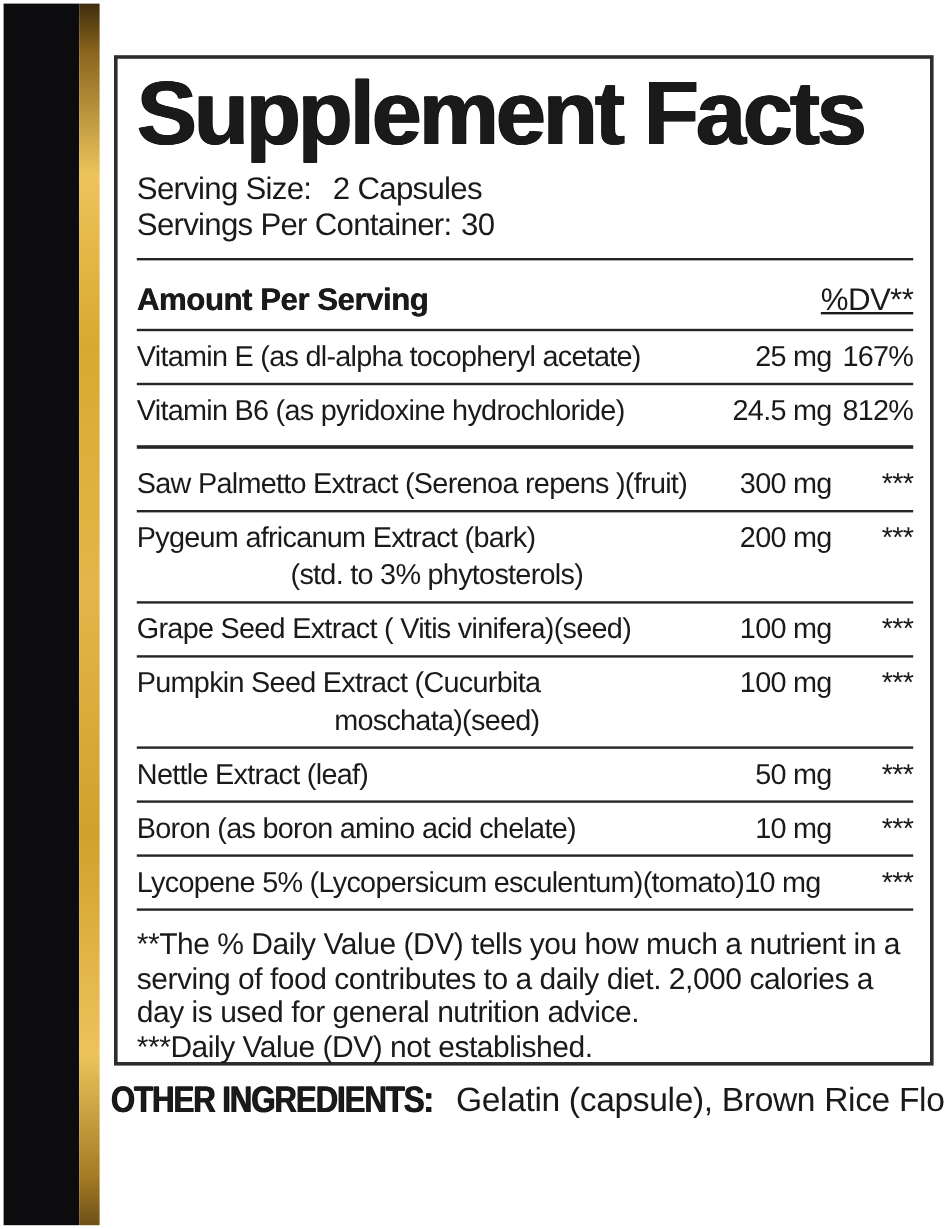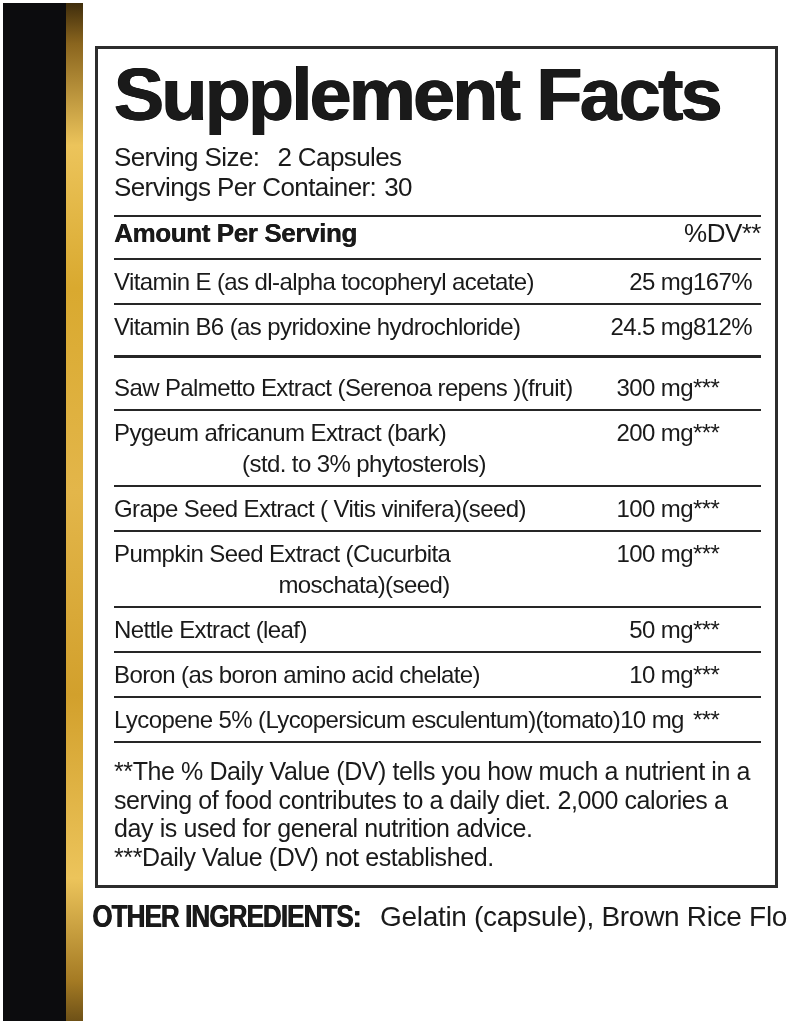--- a/index.html
+++ b/index.html
@@ -27,31 +27,31 @@
   .serving-gap { display:inline-block; width:18px; }
   .serving-gap2 { display:inline-block; width:8px; }
 
   .rule  { height:2px; background:#262626; }
   .rule-a { margin-top:13px; }
   .rule-b { margin-top:9px; }
   .rule-thick { height:3px; background:#262626; margin:7px 0 8px 0; }
   .rule-foot { margin-top:0; }
 
   .header-row { display:flex; justify-content:space-between; align-items:baseline;
-                margin-top:0; font-size:26px; line-height:32px;gap:37px; }
+                margin-top:16px; font-size:26px; line-height:32px;gap:37px; }
   .header-row .amount-header { font-weight:bold; letter-spacing:-0.4px;
                 text-shadow:0.4px 0 #111; }
-  .header-row .dv-header { letter-spacing:-0.5px; }
+  .header-row .dv-header { letter-spacing:-0.5px;text-decoration:underline; }
 
   .row { display:flex; align-items:flex-start; padding:6px 0; font-size:24px;
          line-height:31px; letter-spacing:-0.6px; }
   .row .name { flex:1; min-width:0; }
   .row .name .line2 { padding-left:17px;text-align:center; }
   .row .amt { width:96px; text-align:right; white-space:nowrap; }
-  .row .dv  { width:68px; white-space:nowrap; }
+  .row .dv  { width:68px; text-align:right; white-space:nowrap; }
   .row.merged .name { flex:1; white-space:nowrap; }
   .row.merged .name .inline-amt { white-space:nowrap; }
 
   .footnotes { padding:14px 2px 0 0; font-size:25px; line-height:28.5px; letter-spacing:-0.4px; }
   .footnotes p { margin:0; }
 
   .other-ing { position:absolute; left:92px; top:900px; width:694px;
                font-size:28px; line-height:34px; letter-spacing:-0.3px; white-space:nowrap; }
   .other-ing .oi-label { display:inline-block; font-weight:800; letter-spacing:-1px;
                transform:scale(0.93,1.1); transform-origin:left center;

